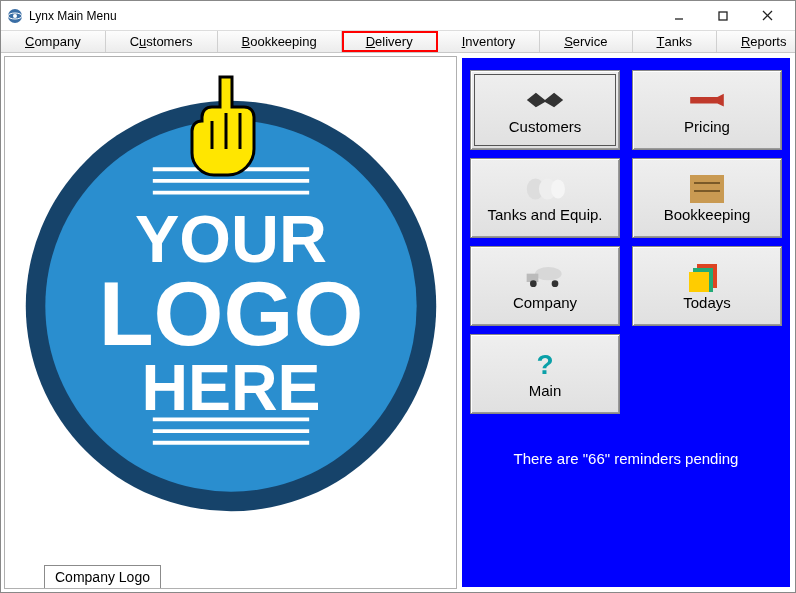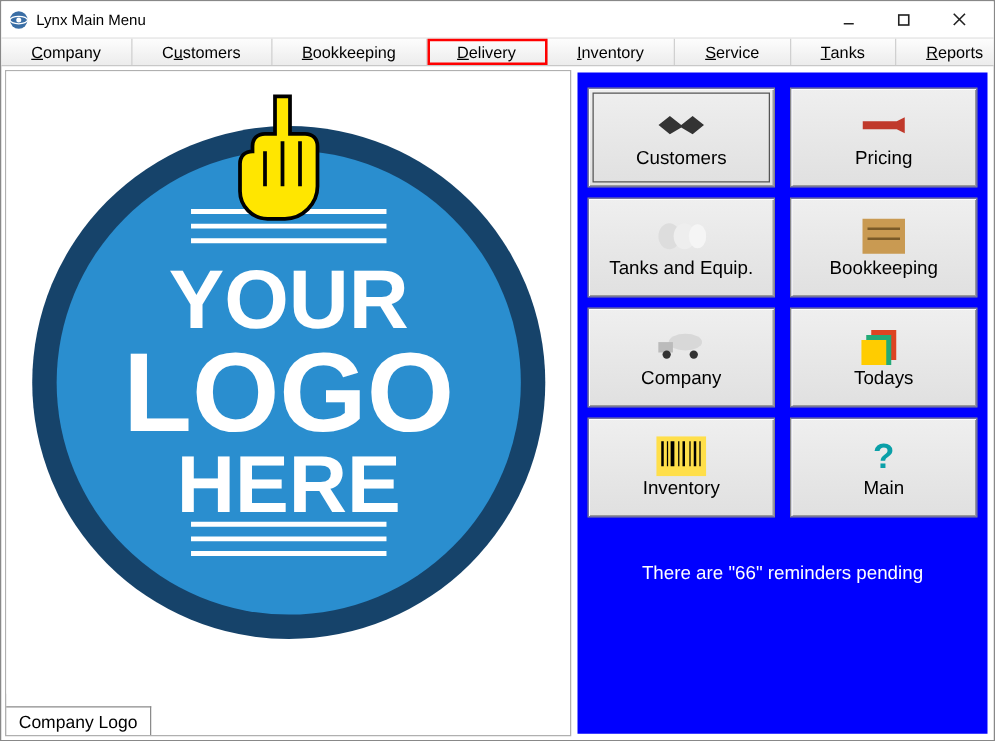--- a/index.html
+++ b/index.html
@@ -96,20 +96,21 @@
   padding: 3px 10px;
   border: 1px solid #8b8b8b;
   background: linear-gradient(#f8f8f8,#e4e4e4);
   font-size: 14px;
   margin-right: -1px;
   cursor: default;
 }
 .tab.active {
   background: #fff;
   border-bottom: 1px solid #fff;
+  margin-left: 40px;
 }
 .rightpanel {
   flex: 1;
   margin: 5px 5px 5px 2px;
   background: #0000ff;
   padding: 12px 8px;
   display: flex;
   flex-direction: column;
   align-items: center;
 }
@@ -293,38 +294,20 @@
         <div class="btn-icon">
           <svg width="36" height="30" viewBox="0 0 36 30">
               <rect x="8" y="2" width="20" height="24" fill="#d42"></rect>
               <rect x="4" y="6" width="20" height="24" fill="#2a7"></rect>
               <rect x="0" y="10" width="20" height="20" fill="#fc0"></rect>
             </svg>
         </div>
         <div class="btn-label">Todays</div>
       </div>
 
-      <div class="big-btn">
-        <div class="btn-icon">
-          <svg width="40" height="32" viewBox="0 0 40 32">
-              <rect x="0" y="0" width="40" height="32" fill="#ffdf4a"></rect>
-              <g stroke="#000">
-                <line x1="5" y1="4" x2="5" y2="24" stroke-width="2"></line>
-                <line x1="9" y1="4" x2="9" y2="24"></line>
-                <line x1="13" y1="4" x2="13" y2="24" stroke-width="3"></line>
-                <line x1="18" y1="4" x2="18" y2="24"></line>
-                <line x1="22" y1="4" x2="22" y2="24" stroke-width="2"></line>
-                <line x1="27" y1="4" x2="27" y2="24"></line>
-                <line x1="31" y1="4" x2="31" y2="24" stroke-width="2"></line>
-                <line x1="35" y1="4" x2="35" y2="24"></line>
-              </g>
-            </svg>
-        </div>
-        <div class="btn-label">Inventory</div>
-      </div>
 
       <div class="big-btn">
         <div class="btn-icon">
           <svg width="24" height="30" viewBox="0 0 24 30">
               <text x="12" y="24" text-anchor="middle" font-size="28" font-weight="bold" fill="#0aa0a8" font-family="Arial">?</text>
             </svg>
         </div>
         <div class="btn-label">Main</div>
       </div>
 

